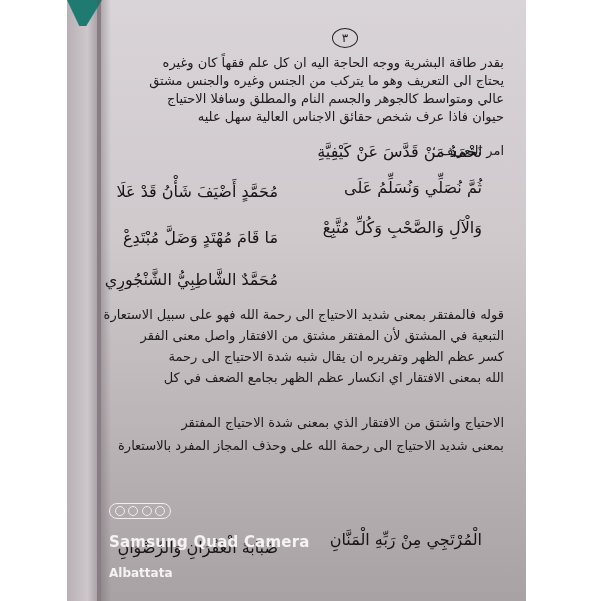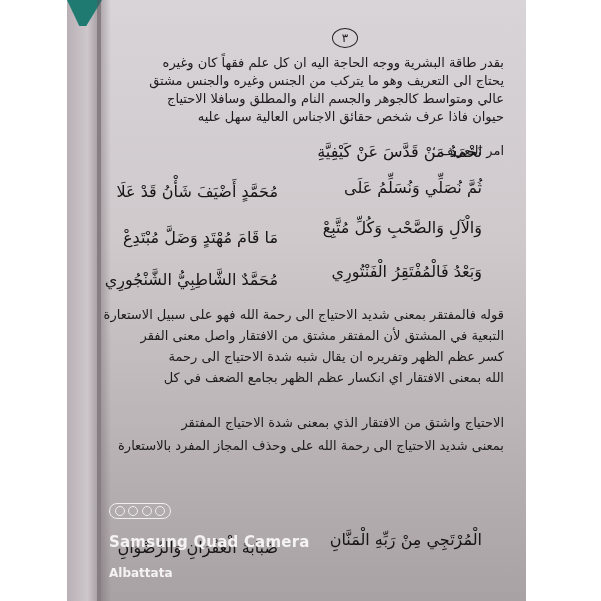--- a/index.html
+++ b/index.html
@@ -39,21 +39,20 @@
   <div class="text-line" style="top:73px">يحتاج الى التعريف وهو ما يتركب من الجنس وغيره والجنس مشتق</div>
   <div class="text-line" style="top:91px">عالي ومتواسط كالجوهر والجسم النام والمطلق وسافلا الاحتياج</div>
   <div class="text-line" style="top:109px">حيوان فاذا عرف شخص حقائق الاجناس العالية سهل عليه</div>
   <div class="text-line" style="top:143px">امر التعريف ؛</div>
 
   <div class="verse right" style="top:142px">نَحْمَدُ مَنْ قَدَّسَ عَنْ كَيْفِيَّةِ</div>
   <div class="verse right" style="top:178px">ثُمَّ نُصَلِّي وَنُسَلِّمُ عَلَى</div>
   <div class="verse left" style="top:182px">مُحَمَّدٍ أَضْيَفَ شَأْنُ قَدْ عَلَا</div>
   <div class="verse right" style="top:218px">وَالْآلِ وَالصَّحْبِ وَكُلِّ مُتَّبِعْ</div>
   <div class="verse left" style="top:228px">مَا قَامَ مُهْتَدٍ وَضَلَّ مُبْتَدِعْ</div>
-  <div class="verse right" style="top:262px">وَبَعْدُ فَالْمُفْتَقِرُ الْفَنْتُورِي</div>
   <div class="verse left" style="top:270px">مُحَمَّدٌ الشَّاطِبِيُّ الشَّنْجُورِي</div>
 
   <div class="text-line" style="top:307px">قوله فالمفتقر بمعنى شديد الاحتياج الى رحمة الله فهو على سبيل الاستعارة</div>
   <div class="text-line" style="top:328px">التبعية في المشتق لأن المفتقر مشتق من الافتقار واصل معنى الفقر</div>
   <div class="text-line" style="top:349px">كسر عظم الظهر وتفريره ان يقال شبه شدة الاحتياج الى رحمة</div>
   <div class="text-line" style="top:370px">الله بمعنى الافتقار اي انكسار عظم الظهر بجامع الضعف في كل</div>
   <div class="text-line" style="top:415px">الاحتياج واشتق من الافتقار الذي بمعنى شدة الاحتياج المفتقر</div>
   <div class="text-line" style="top:438px">بمعنى شديد الاحتياج الى رحمة الله على وحذف المجاز المفرد بالاستعارة</div>
 
   <div class="verse right" style="top:530px">الْمُرْتَجِي مِنْ رَبِّهِ الْمَنَّانِ</div>

